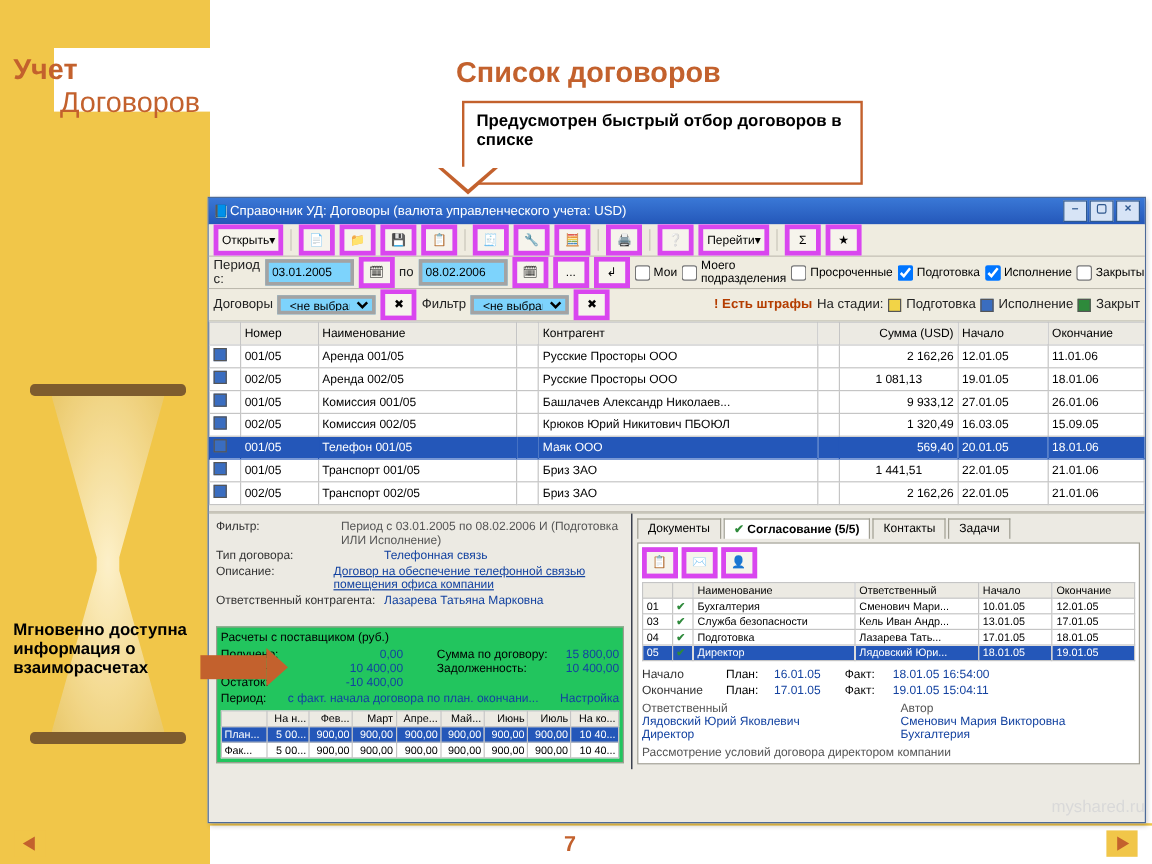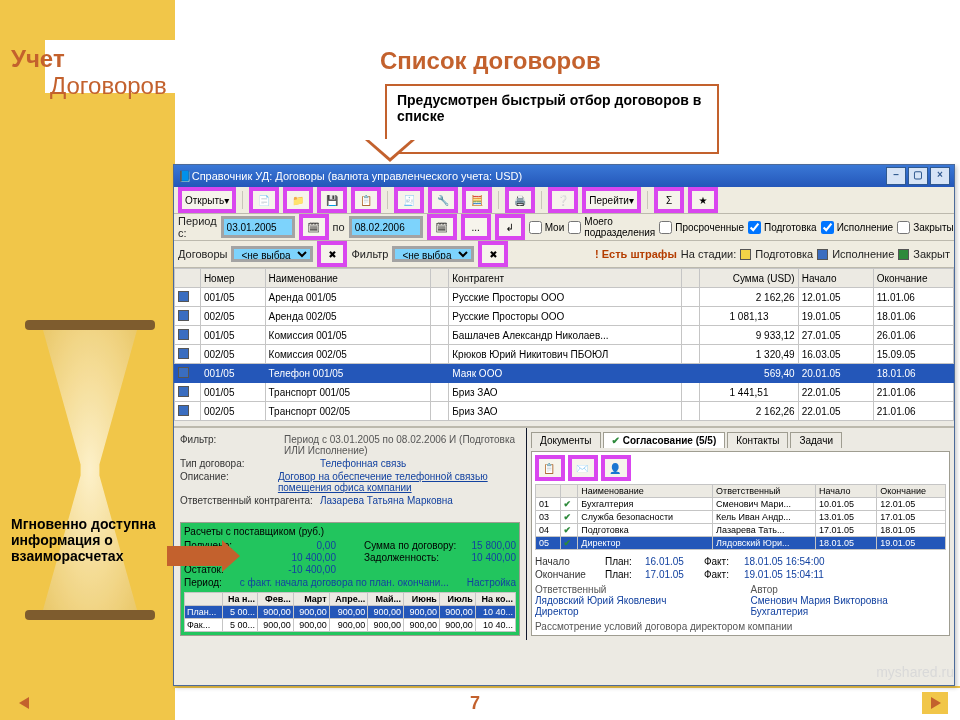--- a/index.html
+++ b/index.html
@@ -53,21 +53,21 @@
   .detail-left{width:340px;padding:4px 6px;font-size:10px;border-right:1px solid #0f172a}
   .detail-right{flex:1;padding:4px 4px;font-size:10px}
   .kv{display:flex;margin:2px 0}
   .kv .k{width:140px;color:#333}
   .kv .v{color:#1342a0;}
   .calc-box{border:1px solid #9f9d91;padding:3px;margin-top:16px;background:#22c55e}
   .calc-title{font-size:10px;margin-bottom:2px}
   .calc-row{display:flex;justify-content:space-between;font-size:10px;margin:1px 0}
   .small-grid{width:100%;border-collapse:collapse;margin-top:4px;font-size:9px;background:#fff}
   .small-grid th,.small-grid td{border:1px solid #c5c5c5;padding:1px 2px;text-align:right}
-  .small-grid th{background:#eceae3;font-weight:bold}
+  .small-grid th{background:#eceae3;font-weight:normal}
   .tabs{display:flex;gap:2px;margin-bottom:3px}
   .tab{border:1px solid #9f9d91;border-bottom:none;padding:2px 8px;background:#eceae3;font-size:10px;cursor:pointer}
   .tab.active{background:#fff;font-weight:bold}
   .check{color:#2e8a3b;font-weight:bold}
   .right-body{border:1px solid #9f9d91;background:#fff;padding:3px}
   .appr-grid{width:100%;border-collapse:collapse;font-size:9px}
   .appr-grid th,.appr-grid td{border:1px solid #c5c5c5;padding:1px 3px;text-align:left;white-space:nowrap;overflow:hidden}
   .appr-grid th{background:#eceae3;font-weight:normal}
   tr.asel{background:#2457b9;color:#fff}
   .link{color:#1342a0;}

